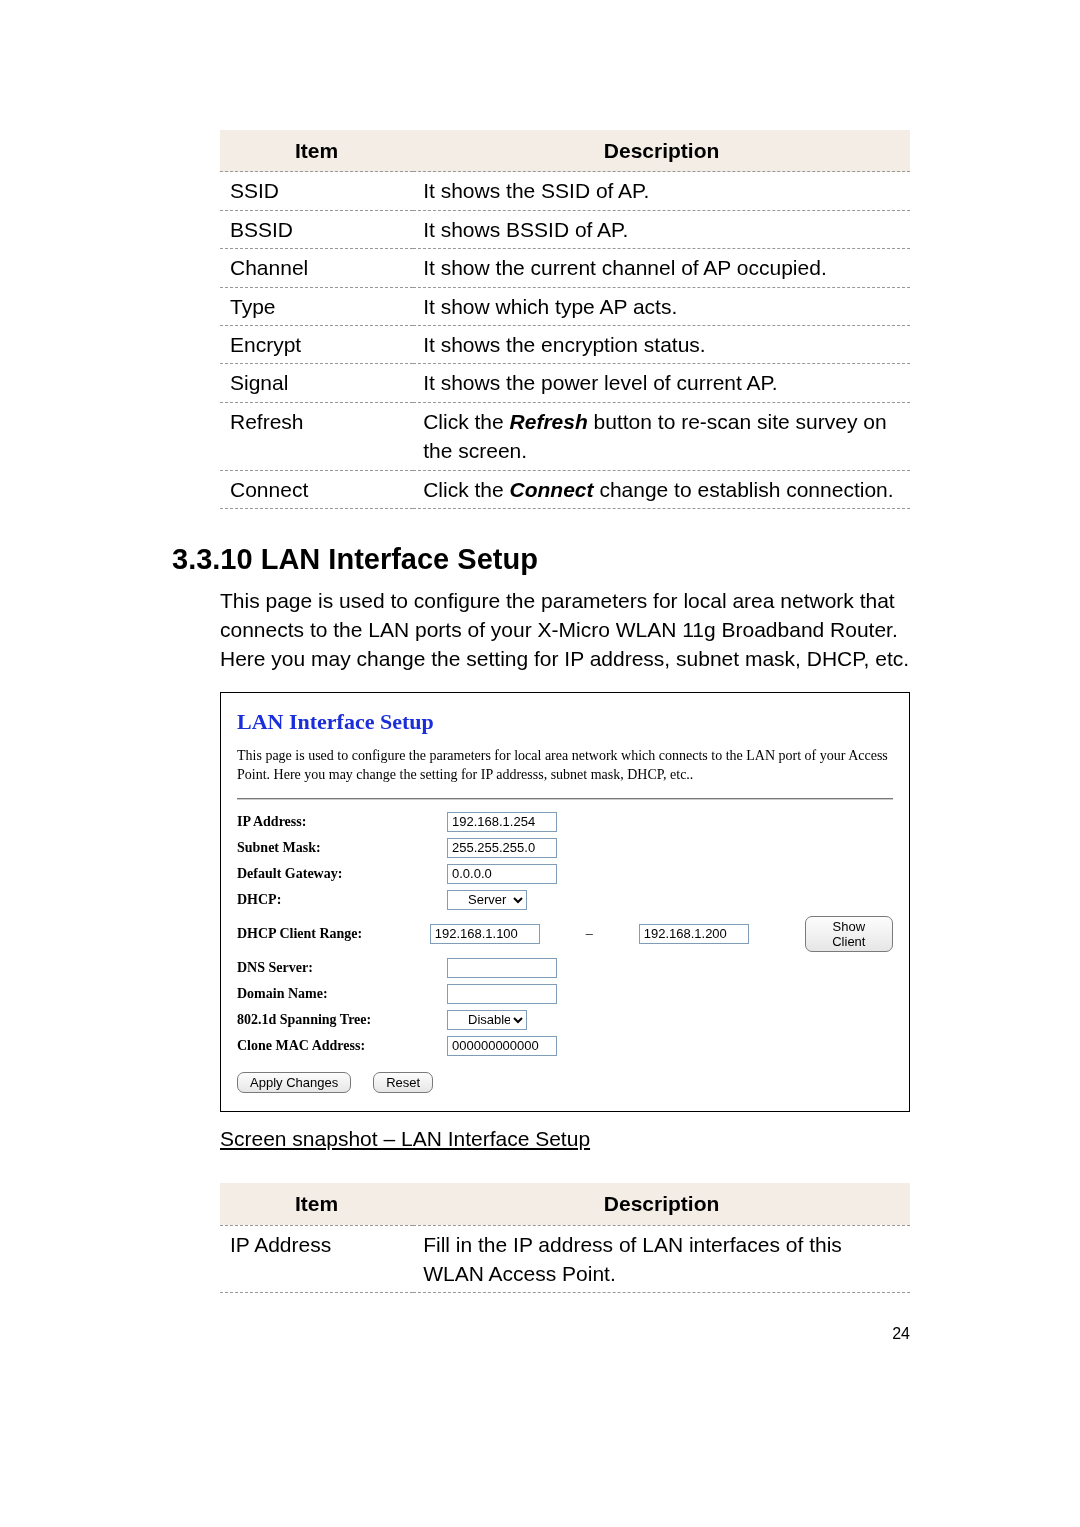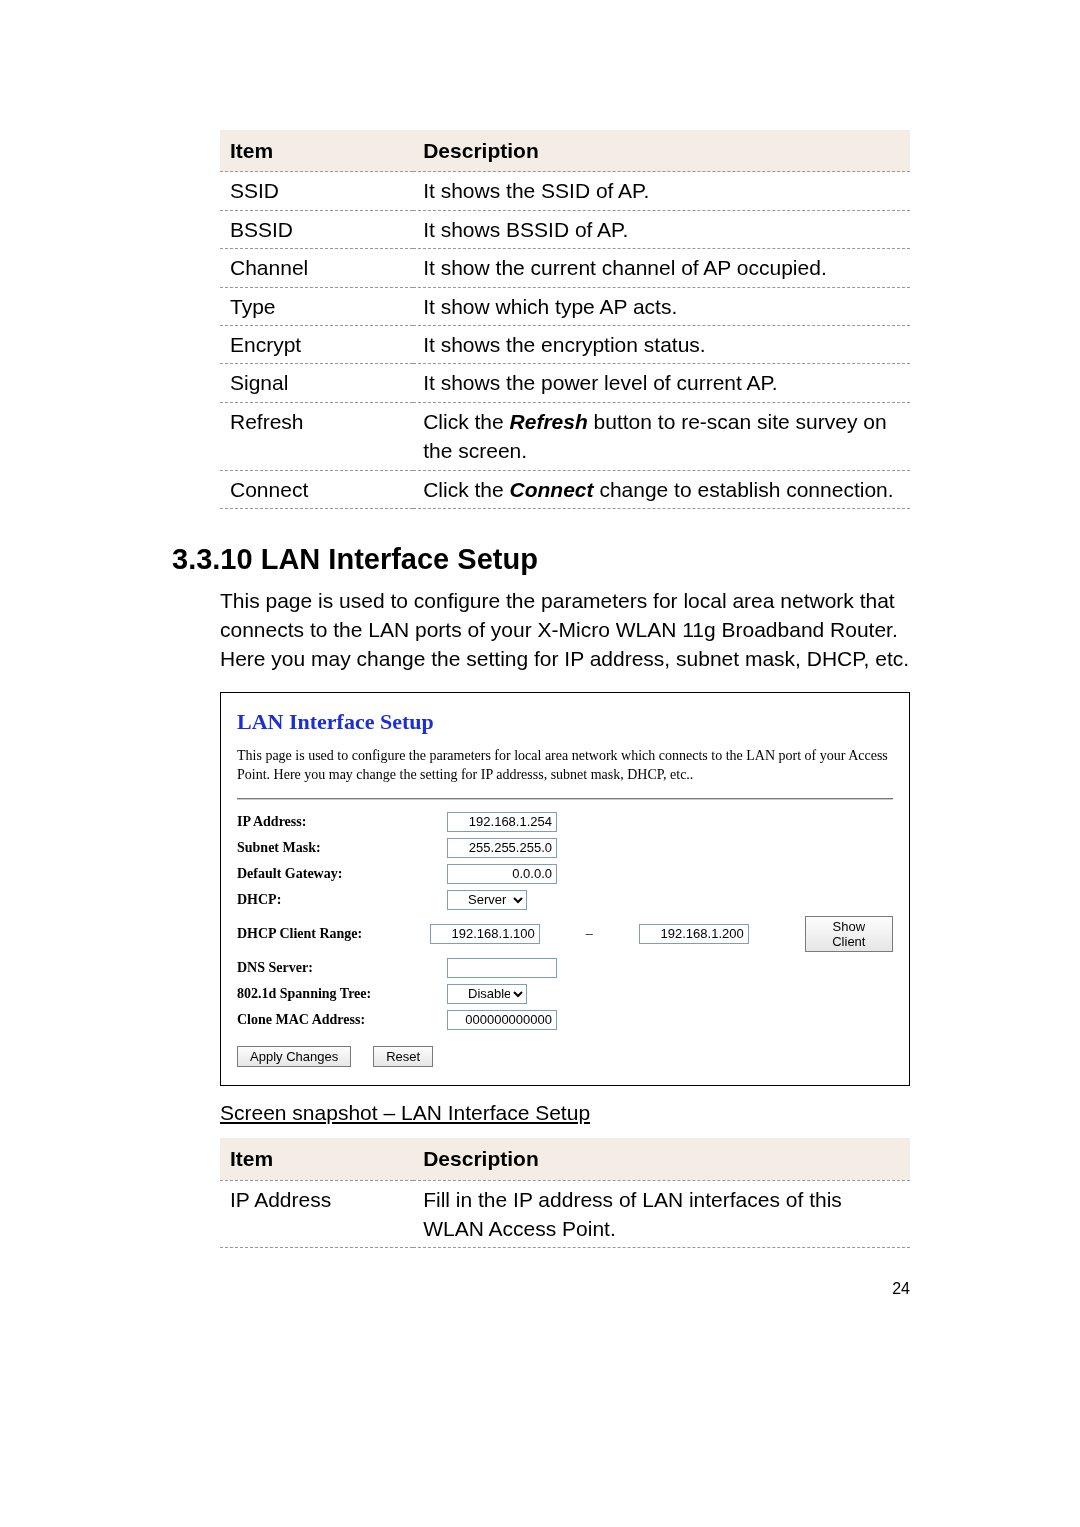--- a/index.html
+++ b/index.html
@@ -12,21 +12,21 @@
       padding: 130px 170px 30px 220px;
       font-size: 21px;
       line-height: 1.4;
     }
     .desc-table {
       width: 100%;
       border-collapse: collapse;
       margin-bottom: 30px;
     }
     .desc-table th {
-      text-align: left;
+      text-align: center;
       background: #f3ede5;
       font-weight: bold;
       padding: 6px 10px;
       border-bottom: 1px dashed #999;
     }
     .desc-table td {
       padding: 4px 10px;
       border-bottom: 1px dashed #999;
       vertical-align: top;
     }
@@ -80,46 +80,45 @@
       font-family: "Times New Roman", serif;
     }
     .text-input {
       font-family: Arial, sans-serif;
       font-size: 13px;
       padding: 1px 4px;
       border: 1px solid #7f9db9;
       height: 20px;
       width: 110px;
       background: #fff;
-      text-align: right;
     }
     .select-input {
       font-family: Arial, sans-serif;
       font-size: 13px;
       border: 1px solid #7f9db9;
       height: 20px;
       background: #fff;
       padding-left: 16px;
     }
     .btn {
       font-family: Arial, sans-serif;
       font-size: 13px;
       padding: 2px 12px;
       border: 1px solid #7a7a7a;
-      border-radius: 0;
+      border-radius: 7px;
       background: linear-gradient(#fdfdfd, #e6e6e6);
       cursor: pointer;
     }
     .range-dash { margin: 0 6px; font-size: 14px; }
     .button-row { margin-top: 16px; display: flex; gap: 22px; }
 
     .snapshot-caption {
       text-decoration: underline;
       font-size: 21px;
-      margin-bottom: 11px;
+      margin-bottom: 30px;
     }
     .page-number {
       text-align: right;
       font-size: 16px;
       margin-top: 26px;
     }
     b { font-weight: bold; }
     i { font-style: italic; }
   </style>
 </head>
@@ -211,20 +210,24 @@
     <span class="range-dash">–</span>
     <input class="text-input" type="text" value="192.168.1.200" style="">
     <button class="btn" style="margin-left:16px">Show Client</button>
   </div>
 
   <div class="form-row">
     <span class="form-label">DNS Server:</span>
     <input class="text-input" type="text" value="" style="">
   </div>
 
+  <div class="form-row">
+    <span class="form-label">Domain Name:</span>
+    <input class="text-input" type="text" value="" style="">
+  </div>
 
   <div class="form-row">
     <span class="form-label">802.1d Spanning Tree:</span>
     <select class="select-input" style="width:80px">
       <option>Disabled</option>
     </select>
   </div>
 
   <div class="form-row">
     <span class="form-label">Clone MAC Address:</span>

